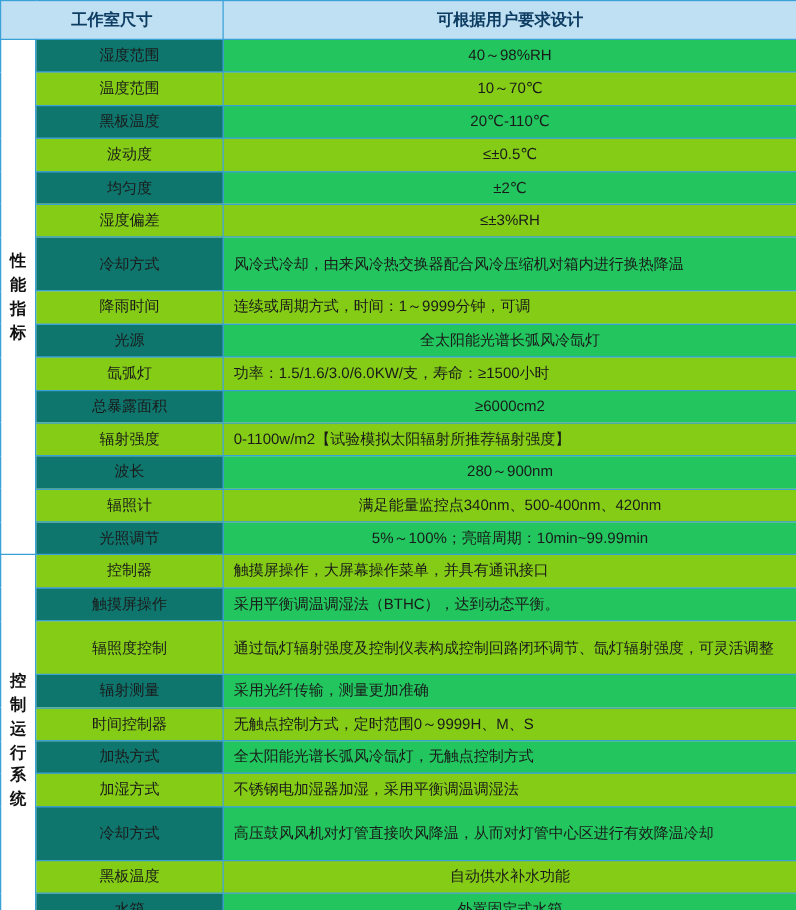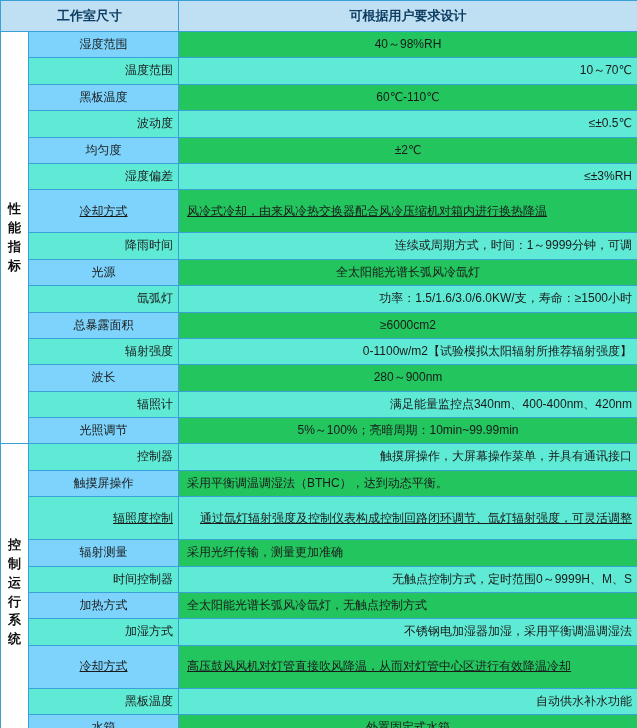--- a/index.html
+++ b/index.html
@@ -48,36 +48,35 @@
     font-size: 13px;
     padding: 0 2px;
     letter-spacing: 0;
     line-height: 1.25;
   }
   .group-cell span {
     display: block;
   }
   .label-cell {
     text-align: center;
-    background: #7dd3fc;
+    background: #0f766e;
   }
   .value-cell {
     text-align: center;
     background: #22c55e;
   }
   .value-cell.left {
     text-align: left;
     padding-left: 8px;
   }
   .row-alt .label-cell,
   .row-alt .value-cell {
-    background: #5eead4;
-    text-align: right;
-  }
-  .tall td { height: 34px; text-decoration: underline; }
+    background: #84cc16;
+  }
+  .tall td { height: 34px; }
 </style>
 </head>
 <body>
 
 <table class="spec-table">
   <colgroup>
     <col class="c-group">
     <col class="c-label">
     <col class="c-value">
   </colgroup>
@@ -97,21 +96,21 @@
       </td>
       <td class="label-cell">湿度范围</td>
       <td class="value-cell">40～98%RH</td>
     </tr>
     <tr class="row-alt">
       <td class="label-cell">温度范围</td>
       <td class="value-cell">10～70℃</td>
     </tr>
     <tr>
       <td class="label-cell">黑板温度</td>
-      <td class="value-cell">60℃-110℃</td>
+      <td class="value-cell">20℃-110℃</td>
     </tr>
     <tr class="row-alt">
       <td class="label-cell">波动度</td>
       <td class="value-cell">≤±0.5℃</td>
     </tr>
     <tr>
       <td class="label-cell">均匀度</td>
       <td class="value-cell">±2℃</td>
     </tr>
     <tr class="row-alt">
@@ -141,21 +140,21 @@
     <tr class="row-alt">
       <td class="label-cell">辐射强度</td>
       <td class="value-cell left">0-1100w/m2【试验模拟太阳辐射所推荐辐射强度】</td>
     </tr>
     <tr>
       <td class="label-cell">波长</td>
       <td class="value-cell">280～900nm</td>
     </tr>
     <tr class="row-alt">
       <td class="label-cell">辐照计</td>
-      <td class="value-cell">满足能量监控点340nm、400-400nm、420nm</td>
+      <td class="value-cell">满足能量监控点340nm、500-400nm、420nm</td>
     </tr>
     <tr>
       <td class="label-cell">光照调节</td>
       <td class="value-cell">5%～100%；亮暗周期：10min~99.99min</td>
     </tr>
 
     <tr class="row-alt">
       <td class="group-cell" rowspan="10">
         <span>控</span>
         <span>制</span>

